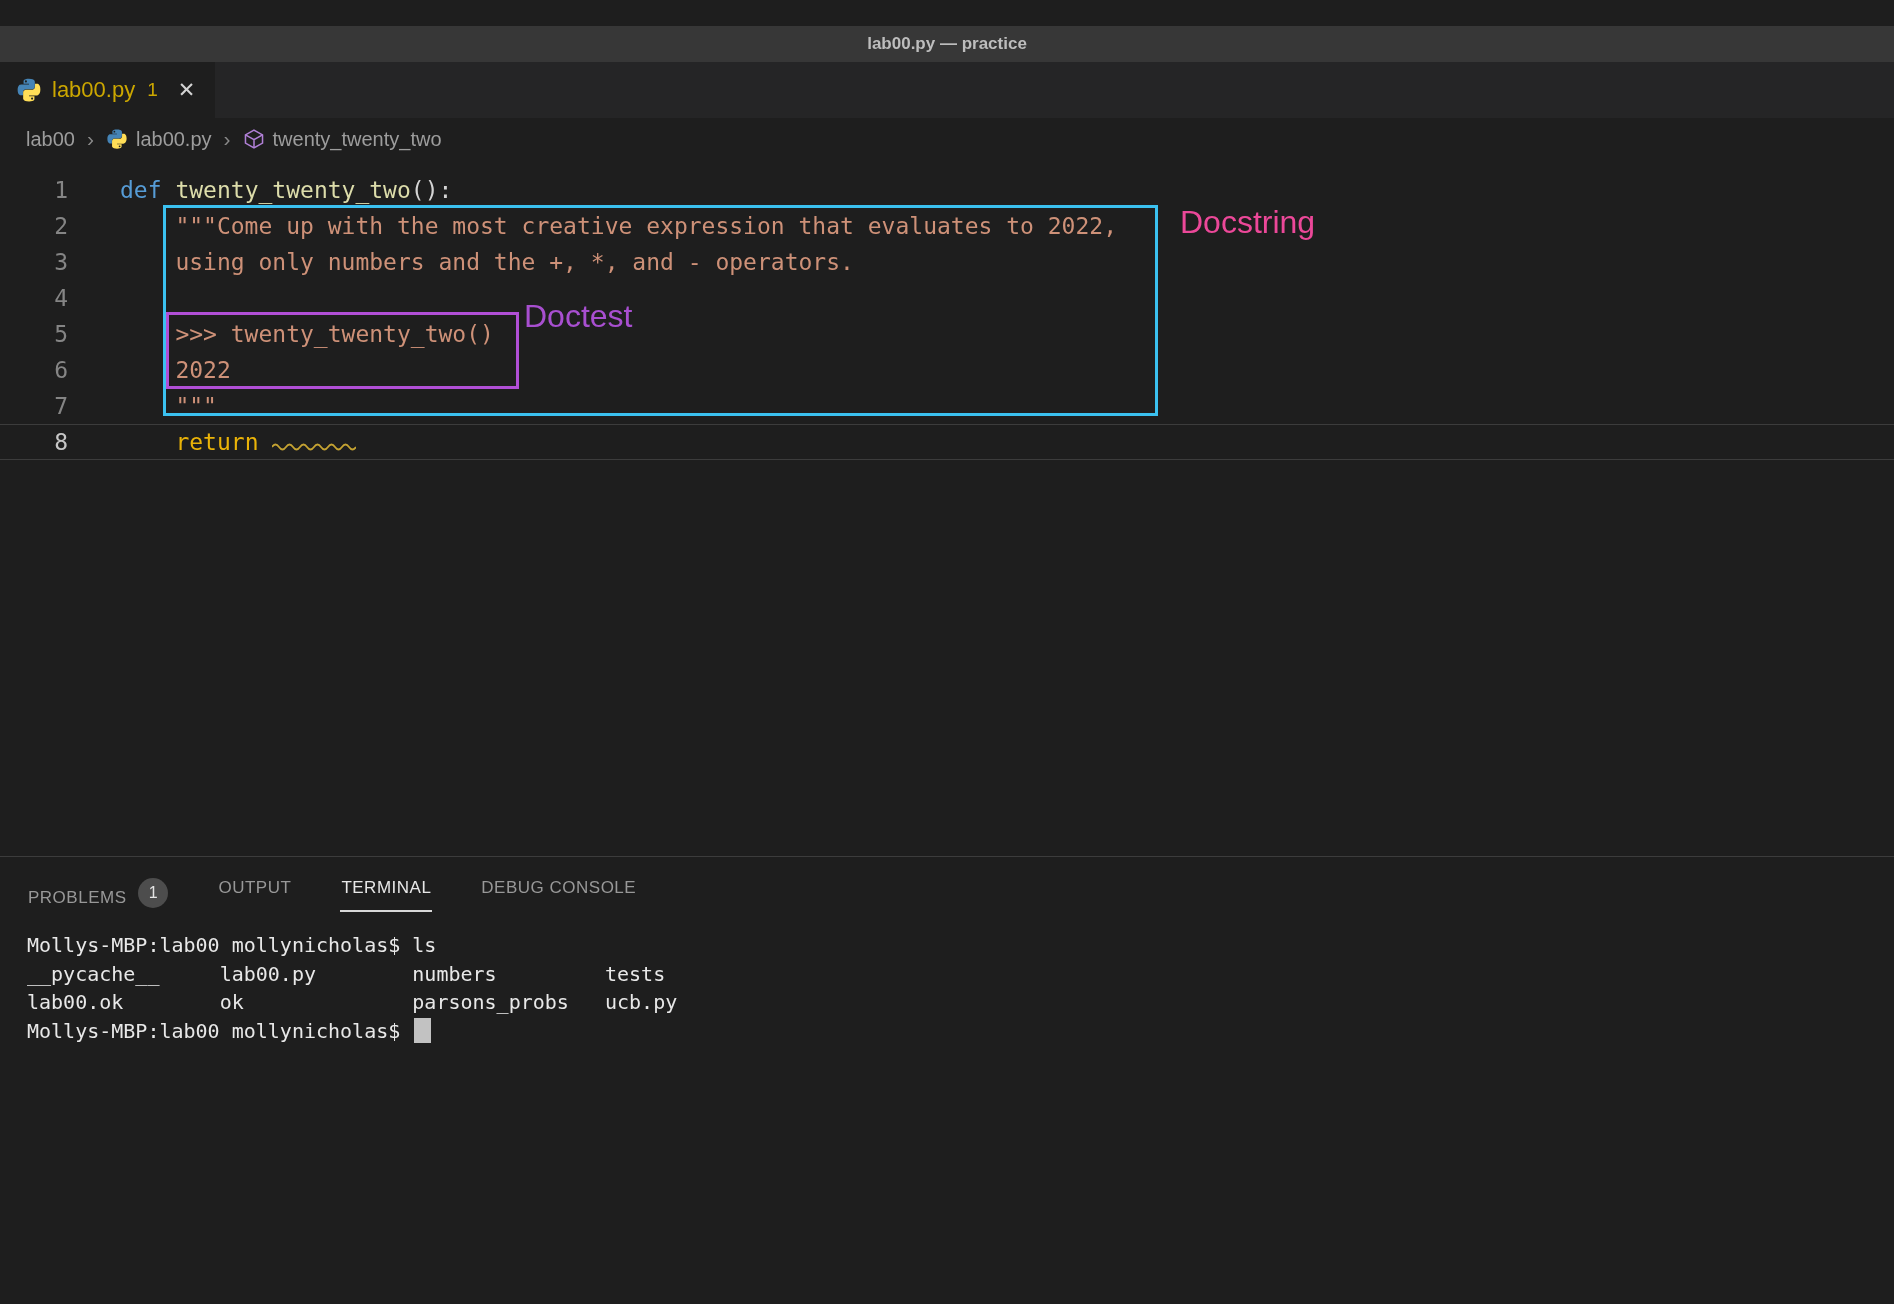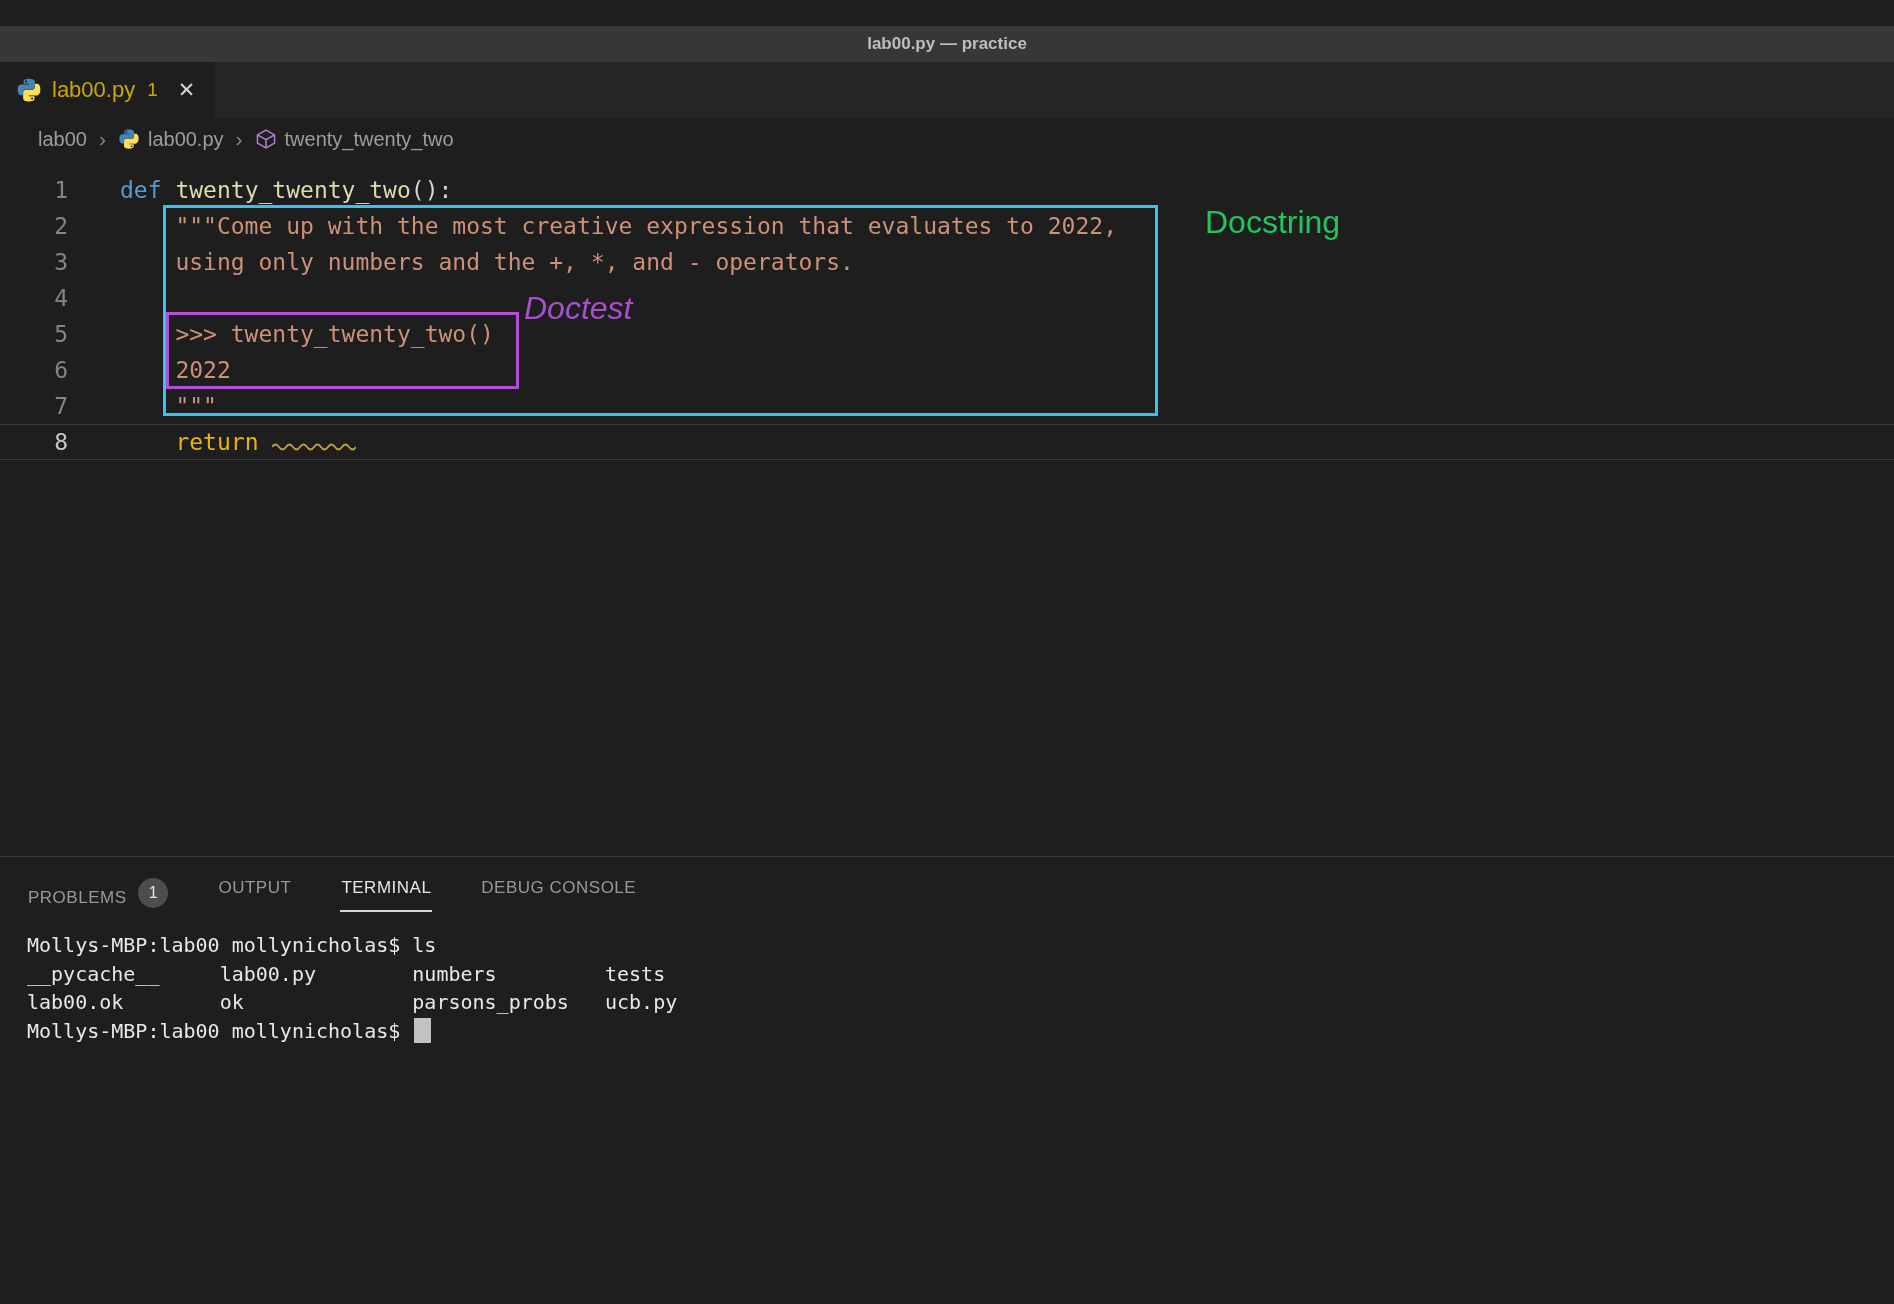--- a/index.html
+++ b/index.html
@@ -26,21 +26,21 @@
     padding:0 20px 0 16px; background:#1e1e1e; cursor:pointer;
   }
   .tab-icon { width:26px; height:26px; display:inline-flex; }
   .tab-label { font-size:22px; color:#cca700; }
   .tab-badge { font-size:19px; color:#cca700; margin-left:2px; }
   .tab-close { font-size:21px; color:#d4d4d4; margin-left:10px; cursor:pointer; }
 
   
   .breadcrumbs {
     height:42px; display:flex; align-items:center;
-    padding-left:38px; font-size:20px; color:#9d9d9d; background:#1e1e1e;
+    padding-left:26px; font-size:20px; color:#9d9d9d; background:#1e1e1e;
   }
   .bc-item { display:inline-flex; align-items:center; cursor:pointer; }
   .bc-icon { width:22px; height:22px; display:inline-flex; margin-right:8px; }
   .bc-sep { margin:0 12px; color:#8a8a8a; font-size:21px; }
 
   
   .editor {
     position:relative; height:696px; padding-top:12px;
     font-family:"DejaVu Sans Mono", monospace; font-size:23px;
     background:#1e1e1e;
@@ -55,22 +55,22 @@
   .c-pl  { color:#d4d4d4; }
   .c-str { color:#ce9178; }
   .c-ctl { color:#eab308; }
   .squiggle svg { vertical-align:-1px; }
 
   
   .ann-box { position:absolute; pointer-events:none; }
   .docstring-box { left:163px; top:45px;  width:995px; height:211px; border:3px solid #3bc1f0; }
   .doctest-box   { left:166px; top:152px; width:353px; height:77px;  border:3px solid #b14fd6; }
   .ann-label { position:absolute; font-family:"Liberation Sans", sans-serif; font-size:32px; pointer-events:none; }
-  .docstring-label { left:1205px; top:44px;  color:#22c55e; }
-  .doctest-label   { left:524px;  top:130px; color:#a84fd0;font-style:italic; }
+  .docstring-label { left:1180px; top:44px;  color:#ec4899; }
+  .doctest-label   { left:524px;  top:138px; color:#a84fd0; }
 
   
   .panel {
     height:474px; border-top:1px solid #3c3c3c;
     padding-left:27px; background:#1e1e1e;
   }
   .panel-tabs { display:flex; gap:48px; align-items:flex-start; height:64px; }
   .panel-tab {
     display:inline-flex; align-items:flex-end; gap:12px;
     padding:21px 1px 12px; font-size:17px; letter-spacing:0.5px;

